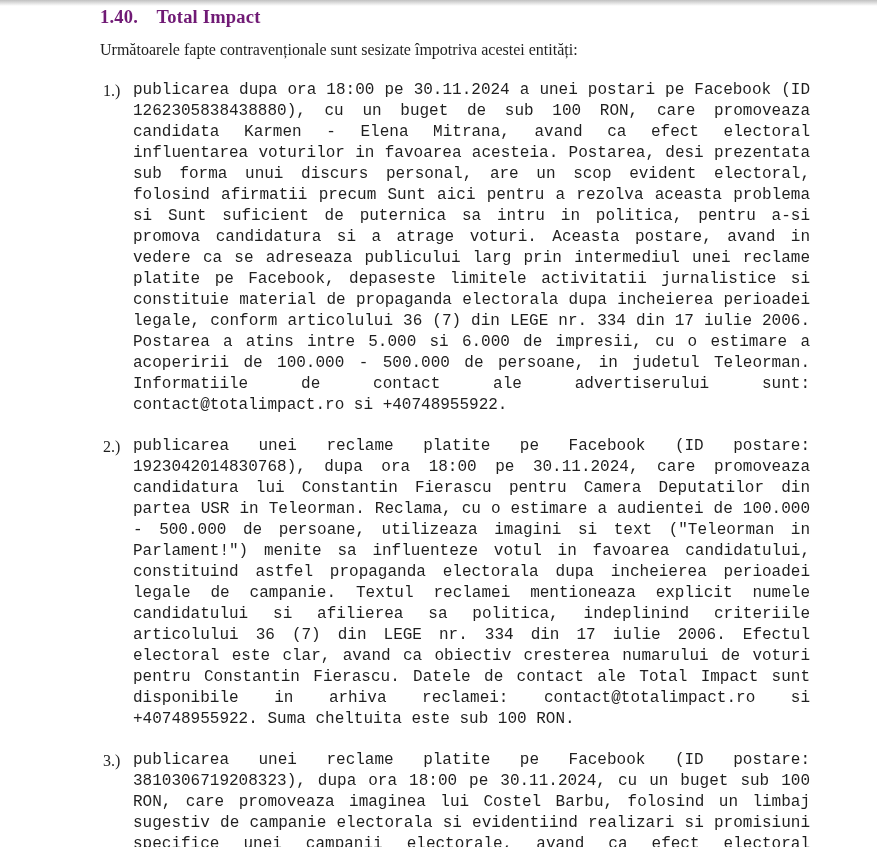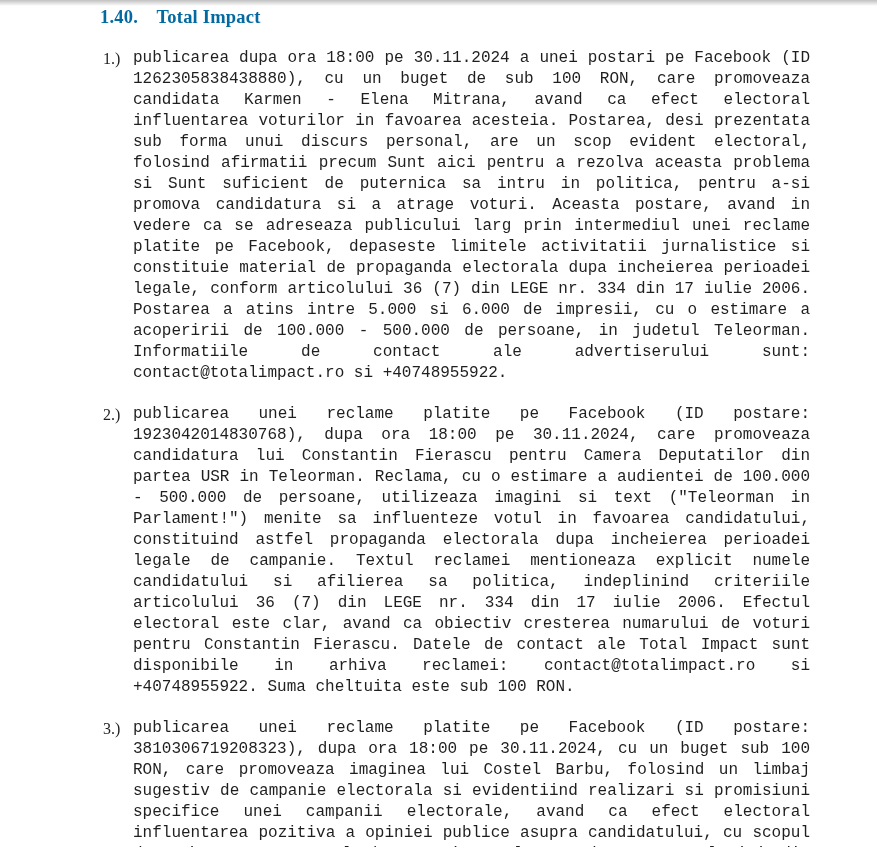--- a/index.html
+++ b/index.html
@@ -27,21 +27,21 @@
     top: 0;
     left: 0;
     width: 877px;
     height: 6px;
     background: linear-gradient(to bottom, rgba(130,130,130,0.50), rgba(255,255,255,0));
     pointer-events: none;
   }
   h1.section-heading {
     font-size: 18.5px;
     font-weight: bold;
-    color: #0369a1;
+    color: #701a75;
     margin: 2px 0 0 0;
     letter-spacing: 0.2px;
   }
   h1.section-heading .section-number {
     margin-right: 14px;
   }
   p.intro {
     font-size: 16px;
     line-height: 21px;
     margin: 11px 0 0 0;
@@ -75,20 +75,21 @@
 <body>
 
 <div class="page">
   <div class="top-shadow"></div>
 
   <h1 class="section-heading">
     <span class="section-number">1.40.</span>
     <span class="section-title">Total Impact</span>
   </h1>
 
+  <p class="intro">Următoarele fapte contravenționale sunt sesizate împotriva acestei entități:</p>
 
   <div class="complaints-list">
     <div class="complaint-item">
       <span class="item-number">1.)</span>
       <p class="item-text">publicarea dupa ora 18:00 pe 30.11.2024 a unei postari pe Facebook (ID 1262305838438880), cu un buget de sub 100 RON, care promoveaza candidata Karmen - Elena Mitrana, avand ca efect electoral influentarea voturilor in favoarea acesteia.  Postarea, desi prezentata sub forma unui discurs personal, are un scop evident electoral, folosind afirmatii precum Sunt aici pentru a rezolva aceasta problema si Sunt suficient de puternica sa intru in politica, pentru a-si promova candidatura si a atrage voturi. Aceasta postare, avand in vedere ca se adreseaza publicului larg prin intermediul unei reclame platite pe Facebook, depaseste limitele activitatii jurnalistice si constituie material de propaganda electorala dupa incheierea perioadei legale, conform articolului 36 (7) din LEGE nr.  334 din 17 iulie 2006.  Postarea a atins intre 5.000 si 6.000 de impresii, cu o estimare a acoperirii de 100.000 - 500.000 de persoane, in judetul Teleorman.  Informatiile de contact ale advertiserului sunt: contact@totalimpact.ro si +40748955922.</p>
     </div>
     <div class="complaint-item">
       <span class="item-number">2.)</span>
       <p class="item-text">publicarea unei reclame platite pe Facebook (ID postare: 1923042014830768), dupa ora 18:00 pe 30.11.2024, care promoveaza candidatura lui Constantin Fierascu pentru Camera Deputatilor din partea USR in Teleorman.  Reclama, cu o estimare a audientei de 100.000 - 500.000 de persoane, utilizeaza imagini si text ("Teleorman in Parlament!") menite sa influenteze votul in favoarea candidatului, constituind astfel propaganda electorala dupa incheierea perioadei legale de campanie.  Textul reclamei mentioneaza explicit numele candidatului si afilierea sa politica, indeplinind criteriile articolului 36 (7) din LEGE nr.  334 din 17 iulie 2006.  Efectul electoral este clar, avand ca obiectiv cresterea numarului de voturi pentru Constantin Fierascu.  Datele de contact ale Total Impact sunt disponibile in arhiva reclamei: contact@totalimpact.ro si +40748955922. Suma cheltuita este sub 100 RON.</p>
     </div>

